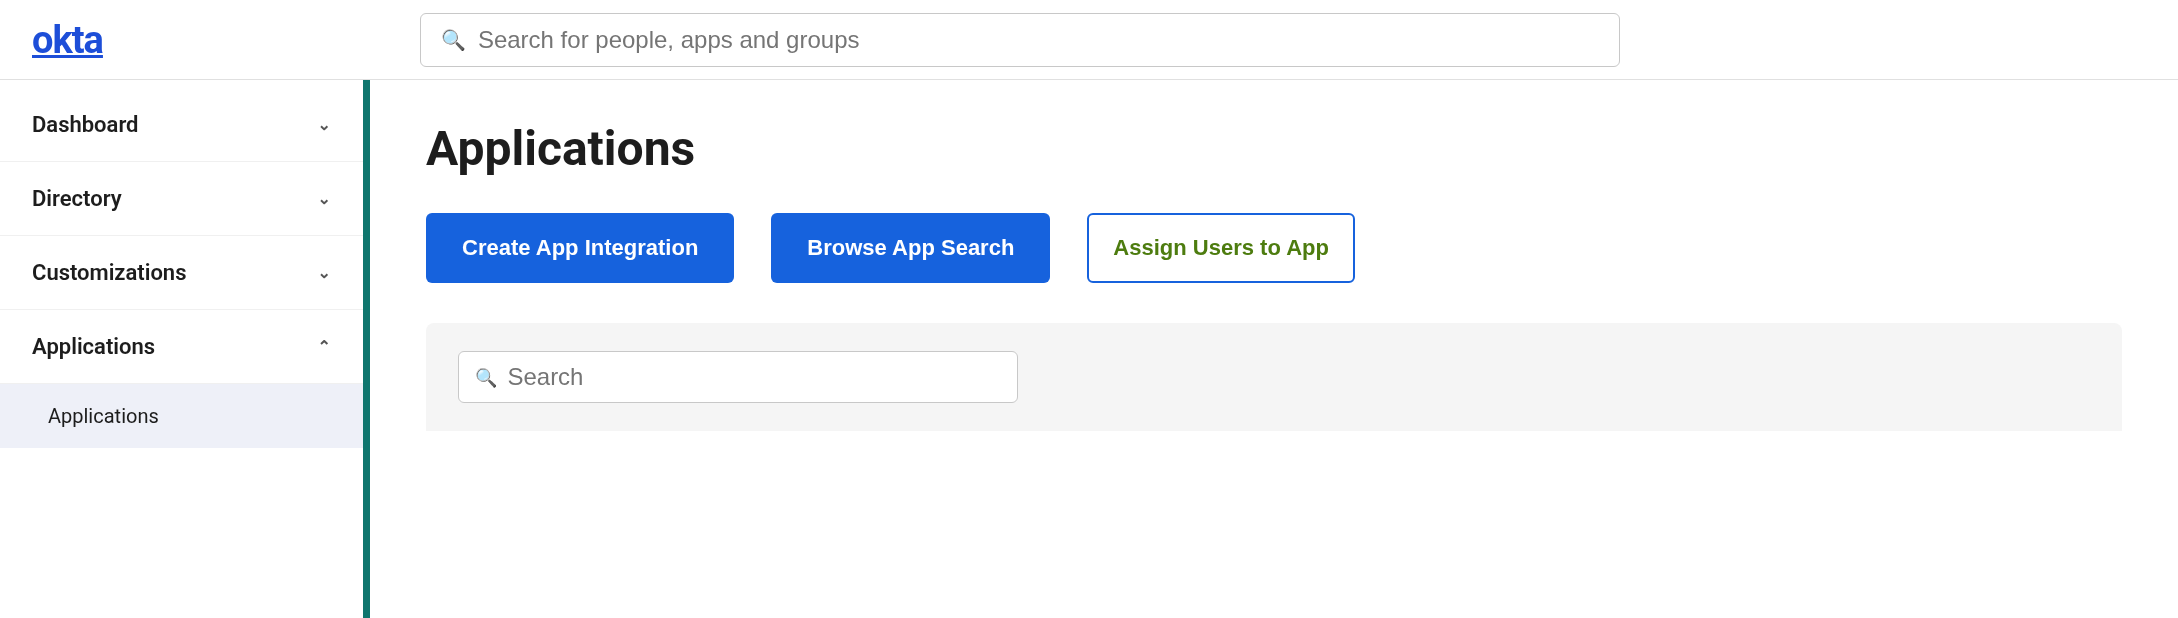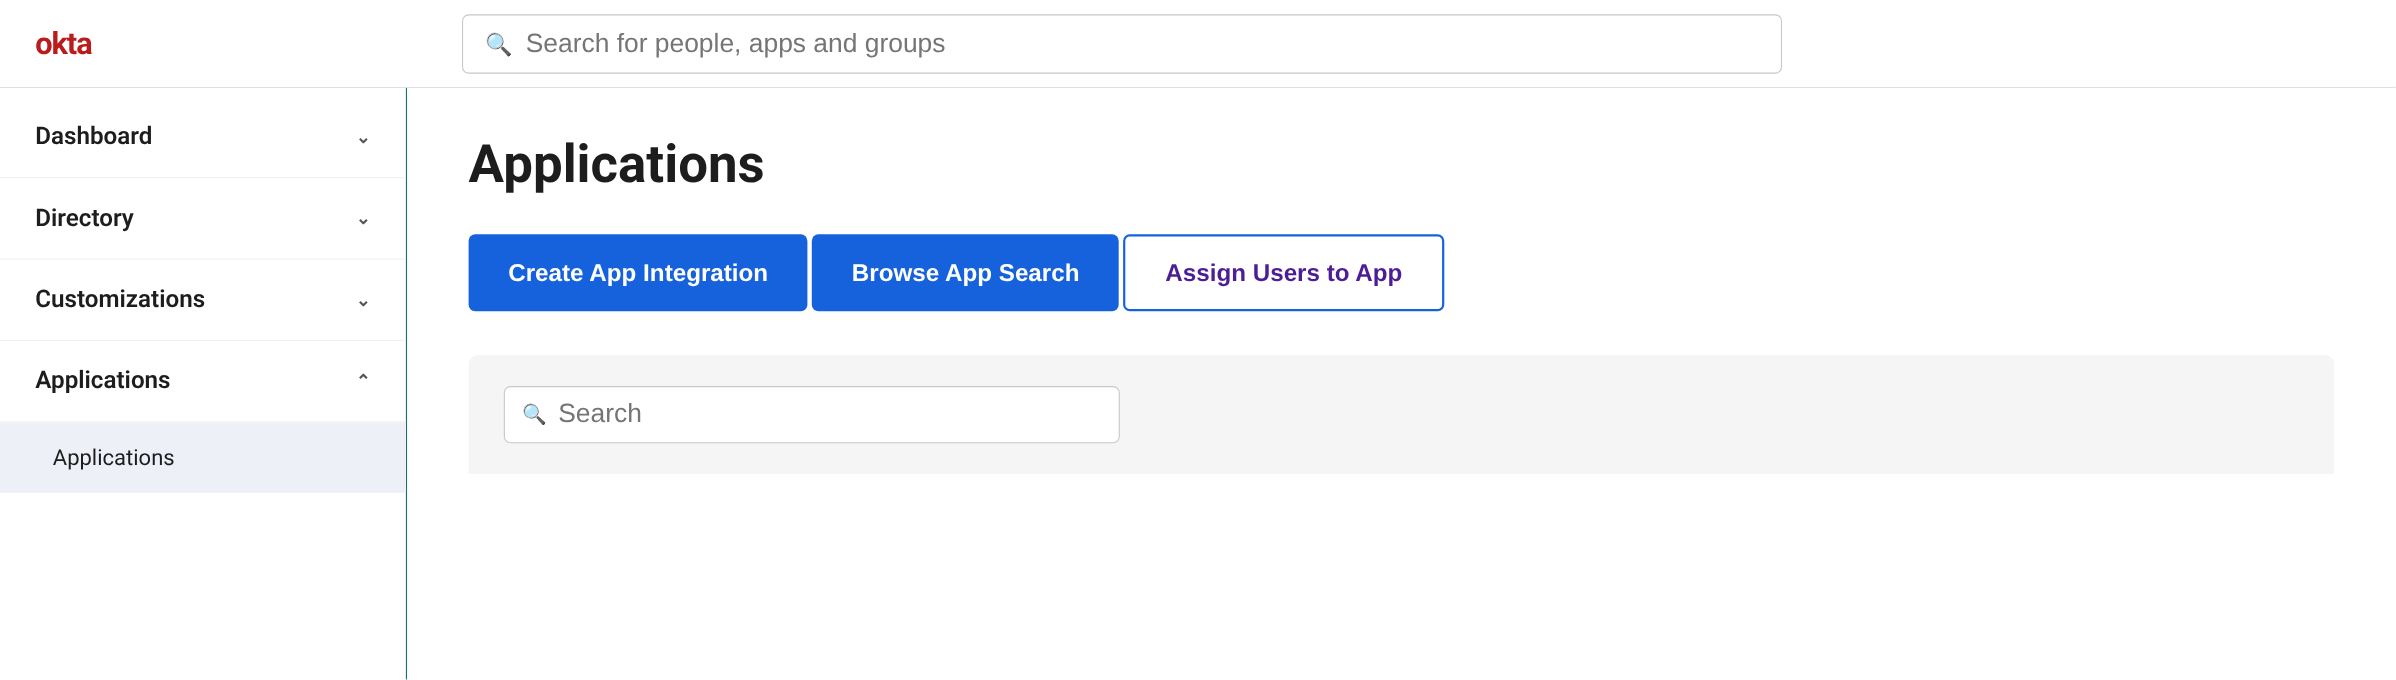--- a/index.html
+++ b/index.html
@@ -23,26 +23,27 @@
     .header {
       display: flex;
       align-items: center;
       padding: 0 32px;
       height: 80px;
       border-bottom: 1px solid #e0e0e0;
       flex-shrink: 0;
     }
 
     .logo {
-      font-size: 28px;
+      font-size: 38px;
       font-weight: 700;
-      color: #b91c1c;
+      color: #1d4ed8;
       letter-spacing: -1px;
       margin-right: 48px;
       width: 340px;
+      text-decoration: underline;
     }
 
     .search-bar-wrapper {
       flex: 1;
       max-width: 1200px;
     }
 
     .search-bar {
       display: flex;
       align-items: center;
@@ -72,21 +73,21 @@
     .layout {
       display: flex;
       flex: 1;
       overflow: hidden;
     }
 
     
     .sidebar {
       width: 370px;
       flex-shrink: 0;
-      border-right: 1px solid #0f766e;
+      border-right: 7px solid #0f766e;
       padding-top: 8px;
       background: #fff;
     }
 
     .sidebar-item {
       display: flex;
       align-items: center;
       justify-content: space-between;
       padding: 24px 32px;
       cursor: pointer;
@@ -120,42 +121,42 @@
 
     .page-title {
       font-size: 48px;
       font-weight: 700;
       color: #1d1d1d;
       margin-bottom: 36px;
     }
 
     .action-buttons {
       display: flex;
-      gap: 4px;
+      gap: 37px;
       margin-bottom: 40px;
     }
 
     .btn-primary {
       background: #1662dd;
       color: #fff;
       border: none;
       border-radius: 6px;
       padding: 20px 36px;
       font-size: 22px;
       font-weight: 600;
       cursor: pointer;
       white-space: nowrap;
     }
 
     .btn-outline {
       background: #fff;
-      color: #4c1d95;
+      color: #4d7c0f;
       border: 2px solid #1662dd;
       border-radius: 6px;
-      padding: 20px 36px;
+      padding: 20px 24px;
       font-size: 22px;
       font-weight: 600;
       cursor: pointer;
       white-space: nowrap;
       display: flex;
       align-items: center;
       gap: 8px;
     }
 
     .search-section {

